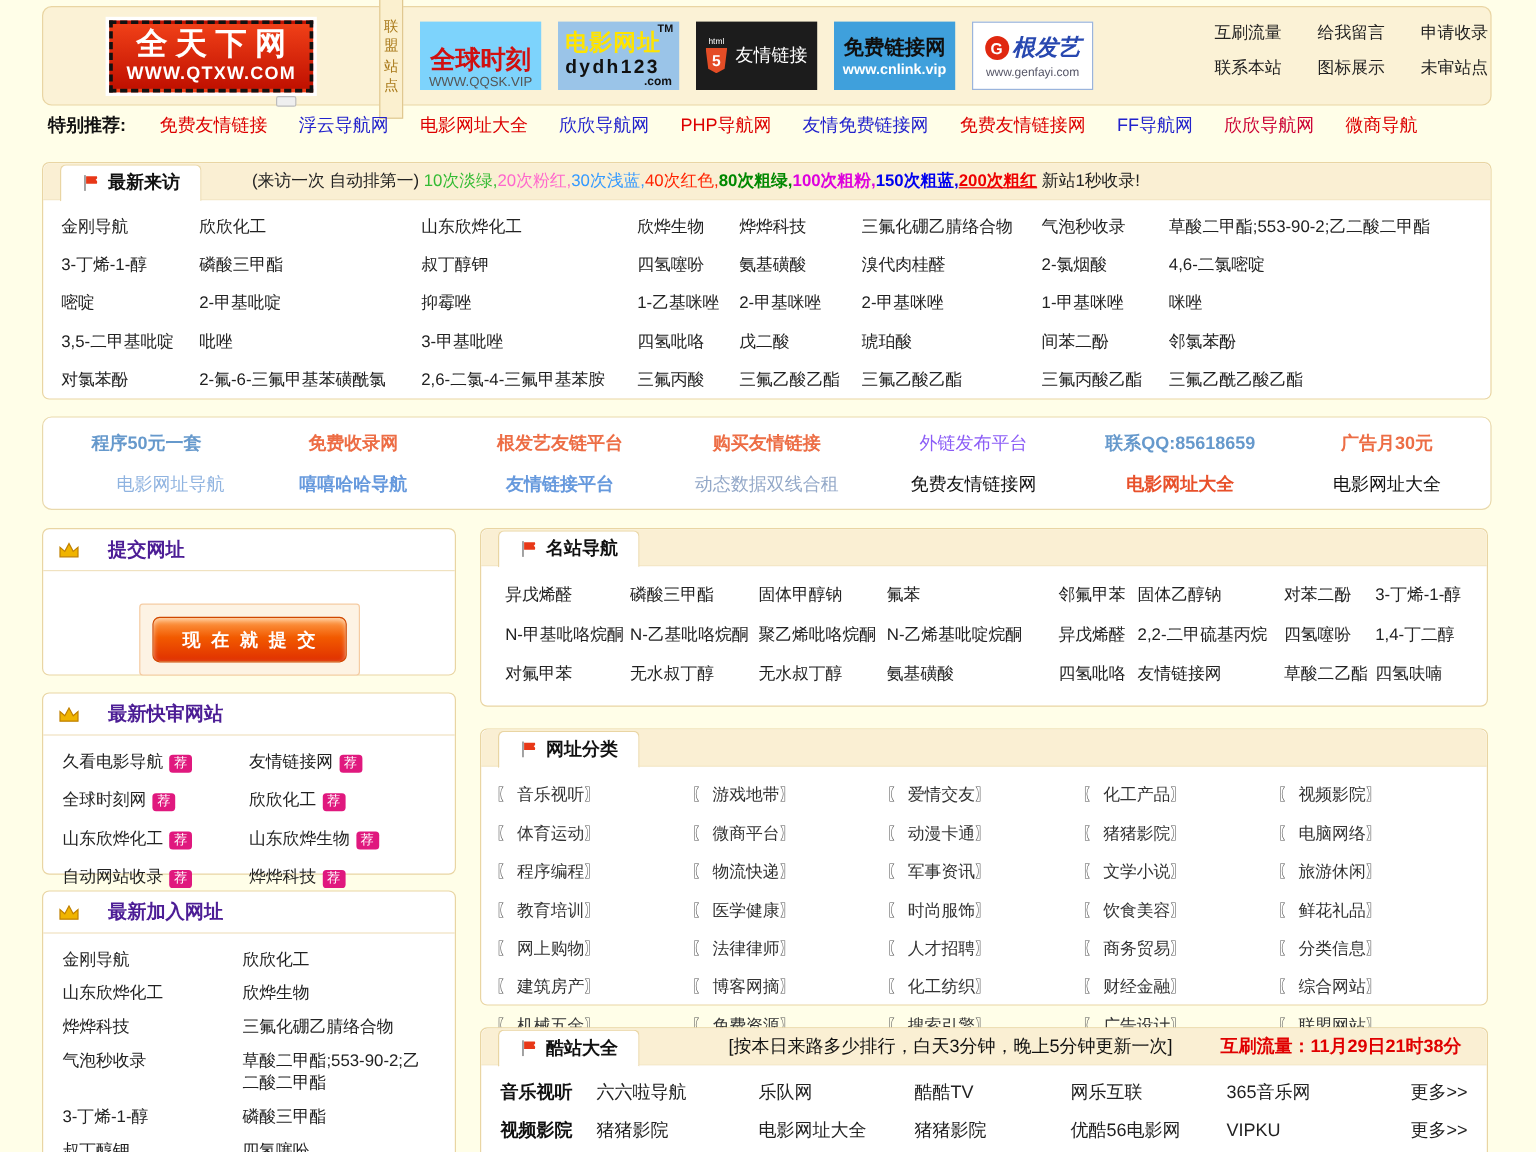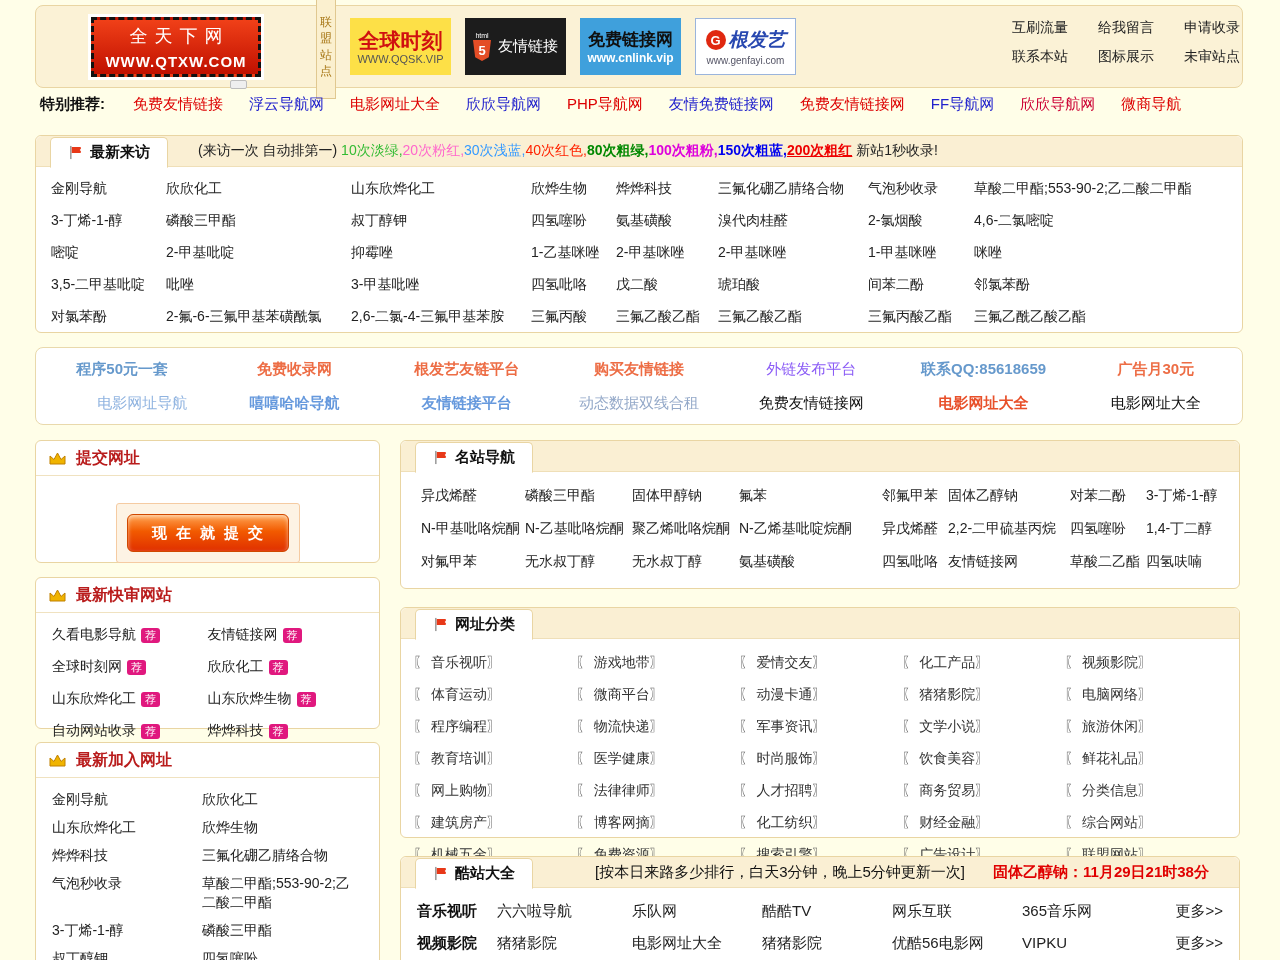--- a/index.html
+++ b/index.html
@@ -7,29 +7,29 @@
   body { background:#FFFEE8; font-family:"Liberation Sans", sans-serif; position:relative; color:#222; }
   a { text-decoration:none; color:inherit; cursor:pointer; }
 
   
   .header { position:absolute; left:35px; top:5px; width:1208px; height:83px;
             background:#FBF2D6; border:1px solid #E9D5A3; border-radius:8px;
             display:flex; align-items:center; }
   .logo-wrap { background:#fff; padding:3px; margin-left:52px; }
   .logo { width:170px; height:60px; background:linear-gradient(#F04018,#C01000);
           border:3px dashed #111; color:#fff; text-align:center; cursor:pointer; }
-  .logo-title { font-size:18px; font-weight:400; letter-spacing:7px; line-height:32px; padding-left:7px; }
+  .logo-title { font-size:26px; font-weight:700; letter-spacing:7px; line-height:32px; padding-left:7px; }
   .logo-url { font-size:15px; font-weight:700; letter-spacing:1px; line-height:20px; }
   .union { margin-left:52px; width:20px; border:1px solid #E0C890; background:#FBF0CF;
            color:#A87818; font-size:12px; line-height:16.5px; padding:18px 0;
            text-align:center; word-break:break-all; }
   .banners { display:flex; gap:14px; margin-left:14px; align-items:center; }
   .banner { width:101px; height:57px; display:flex; flex-direction:column;
             justify-content:center; align-items:center; cursor:pointer; overflow:hidden; }
-  .b-qqsk { background:#fde047; }
+  .b-qqsk { background:#7dd3fc;justify-content:flex-end; }
   .b-qqsk .l1 { color:#D01010; font-weight:700; font-size:21px; line-height:24px; }
   .b-qqsk .l2 { color:#555; font-size:11px; }
   .b-dydh { background:#9AC4E8; position:relative; align-items:stretch; padding:2px 6px; }
   .b-dydh .tm { position:absolute; right:5px; top:1px; font-size:9px; font-weight:700; color:#111; }
   .b-dydh .l1 { color:#FFE400; font-weight:700; font-size:19px; line-height:24px; margin-top:6px; letter-spacing:1px; }
   .b-dydh .l2 { color:#111; font-weight:700; font-size:16px; line-height:15px; letter-spacing:2px; }
   .b-dydh .l3 { color:#111; font-weight:700; font-size:10px; text-align:right; line-height:10px; }
   .b-html5 { background:#1C1C1C; flex-direction:row; gap:7px; color:#fff; }
   .h5 { display:flex; flex-direction:column; align-items:center; }
   .h5 .h5html { font-size:7px; line-height:8px; color:#fff; }
@@ -53,21 +53,21 @@
                  background:#EFEFEF; border:1px solid #BDBDBD; border-radius:2px; }
 
   
   .recommend { position:absolute; left:40px; top:95px; display:flex; align-items:center; font-size:15px; }
   .recommend .lbl { font-weight:700; color:#111; margin-right:28px; }
   .recommend a { margin-right:26px; }
 
   
   .box { position:absolute; background:#fff; border:1px solid #E9D5A3; border-radius:6px; }
   .headbar { height:31px; background:#FAEFD3; border-bottom:1px solid #EFDFB8;
-             border-radius:6px 6px 0 0; display:flex; align-items:center; }
+             border-radius:6px 6px 0 0; display:flex; align-items:center;gap:12px; }
   .tab { background:#fff; border:1px solid #E9D5A3; border-bottom:1px solid #fff;
          border-radius:5px 5px 0 0; height:31px; margin-left:14px; padding:0 17px;
          display:flex; align-items:center; gap:7px; font-weight:700; font-size:15px;
          position:relative; top:1px; cursor:pointer; color:#111; }
   .flag-icon { width:15px; height:15px; display:inline-block; }
 
   
   .visitors { left:35px; top:135px; width:1208px; height:198px; }
   .v-legend { margin-left:30px; font-size:14px; color:#222; white-space:nowrap; }
   .v-buttons { margin-left:auto; margin-right:8px; display:flex; gap:3px; }
@@ -76,22 +76,22 @@
             grid-template-columns:115px 185px 180px 85px 102px 150px 106px auto;
             row-gap:15px; font-size:14px; line-height:17px; white-space:nowrap; }
   .v-grid a { overflow:hidden; }
 
   
   .adbox { left:35px; top:347px; width:1208px; height:78px; border-radius:8px;
            border-color:#E9D9AC; display:grid; grid-template-columns:repeat(7,1fr);
            align-content:center; row-gap:15px; text-align:center; font-size:15px; }
 
   
-  .side-head { height:35px; display:flex; align-items:center; gap:9px; padding-left:12px;
-               border-bottom:1px solid #F0E2C0; font-weight:700; font-size:16px; color:#b91c1c; }
+  .side-head { height:35px; display:flex; align-items:center; gap:23px; padding-left:12px;
+               border-bottom:1px solid #F0E2C0; font-weight:700; font-size:16px; color:#4c1d95; }
   .crown-icon { width:19px; height:15px; display:inline-block; }
   .submit-box { left:35px; top:440px; width:345px; height:123px; }
   .submit-body { height:87px; display:flex; align-items:flex-end; justify-content:center; }
   .submit-frame { border:1px solid #F5CBA2; background:#FDF3E4; padding:10px; border-radius:3px; }
   .submit-btn { width:162px; height:38px; border-radius:6px; border:1px solid #D04800;
                 background:linear-gradient(#FFA452,#F25A00 45%,#E03000);
                 box-shadow:inset 0 2px 4px rgba(255,255,255,.55);
                 color:#fff; font-weight:700; font-size:15px; letter-spacing:9px;
                 display:flex; align-items:center; justify-content:center; padding-left:9px; cursor:pointer; }
   .fast-box { left:35px; top:577px; width:345px; height:152px; }
@@ -129,20 +129,26 @@
     <div class="logo">
       <div class="logo-title">全天下网</div>
       <div class="logo-url">WWW.QTXW.COM</div>
     </div>
   </div>
   <div class="union">联盟站点</div>
   <div class="banners">
     <div class="banner b-qqsk">
       <div class="l1">全球时刻</div>
       <div class="l2">WWW.QQSK.VIP</div>
+    </div>
+    <div class="banner b-dydh">
+      <span class="tm">TM</span>
+      <div class="l1">电影网址</div>
+      <div class="l2">dydh123</div>
+      <div class="l3">.com</div>
     </div>
     <div class="banner b-html5">
       <div class="h5">
         <span class="h5html">html</span>
         <span class="h5shield">5</span>
       </div>
       <span class="lbl">友情链接</span>
     </div>
     <div class="banner b-cnlink">
       <div class="l1">免费链接网</div>
@@ -456,21 +462,21 @@
 <div class="box cool">
   <div class="headbar">
     <div class="tab">
       <svg class="flag-icon" viewBox="0 0 16 16">
         <rect x="2.2" y="1" width="1.6" height="14" fill="#999"></rect>
         <path d="M4 2 L13.5 2 Q14.6 4 12.5 5.2 Q14.6 6.4 13.5 8.6 L4 8.6 Z" fill="#E83818"></path>
       </svg>
       <span>酷站大全</span>
     </div>
     <span class="cool-note">[按本日来路多少排行，白天3分钟，晚上5分钟更新一次]</span>
-    <span class="cool-updated">固体乙醇钠：11月29日21时38分</span>
+    <span class="cool-updated">互刷流量：11月29日21时38分</span>
   </div>
   <div class="cool-rows">
     <div class="cool-row">
       <span class="rl">音乐视听</span>
       <span style="display:contents">
         
       <a>六六啦导航</a><a>乐队网</a><a>酷酷TV</a><a>网乐互联</a><a>365音乐网</a></span>
       <a class="more">更多&gt;&gt;</a>
     </div>
     <div class="cool-row">

